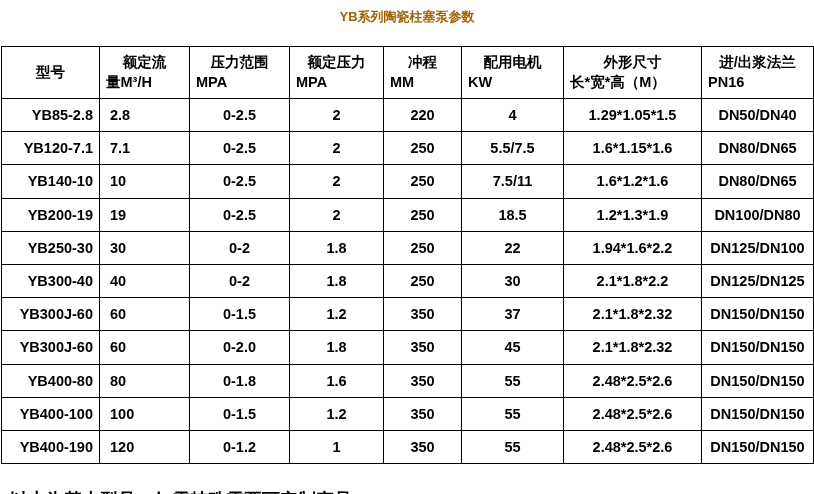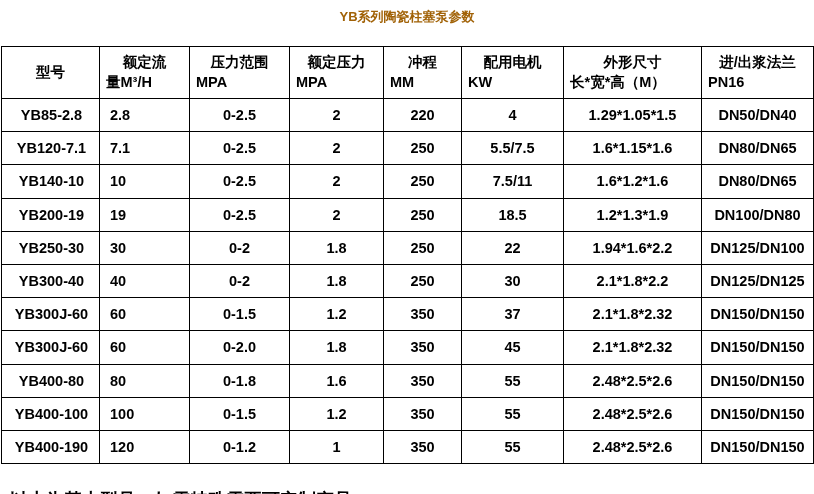--- a/index.html
+++ b/index.html
@@ -50,21 +50,21 @@
     line-height: 1.35;
   }
   table.spec tbody td {
     height: 33.2px;
     font-weight: bold;
     text-align: center;
     vertical-align: middle;
     white-space: nowrap;
   }
   table.spec tbody td.model {
-    text-align: center;
+    text-align: right;
     padding-left: 8px;
   }
   table.spec tbody td.flow {
     text-align: left;
     padding-left: 10px;
   }
   .hdr-inner {
     display: block;
     text-align: center;
   }

